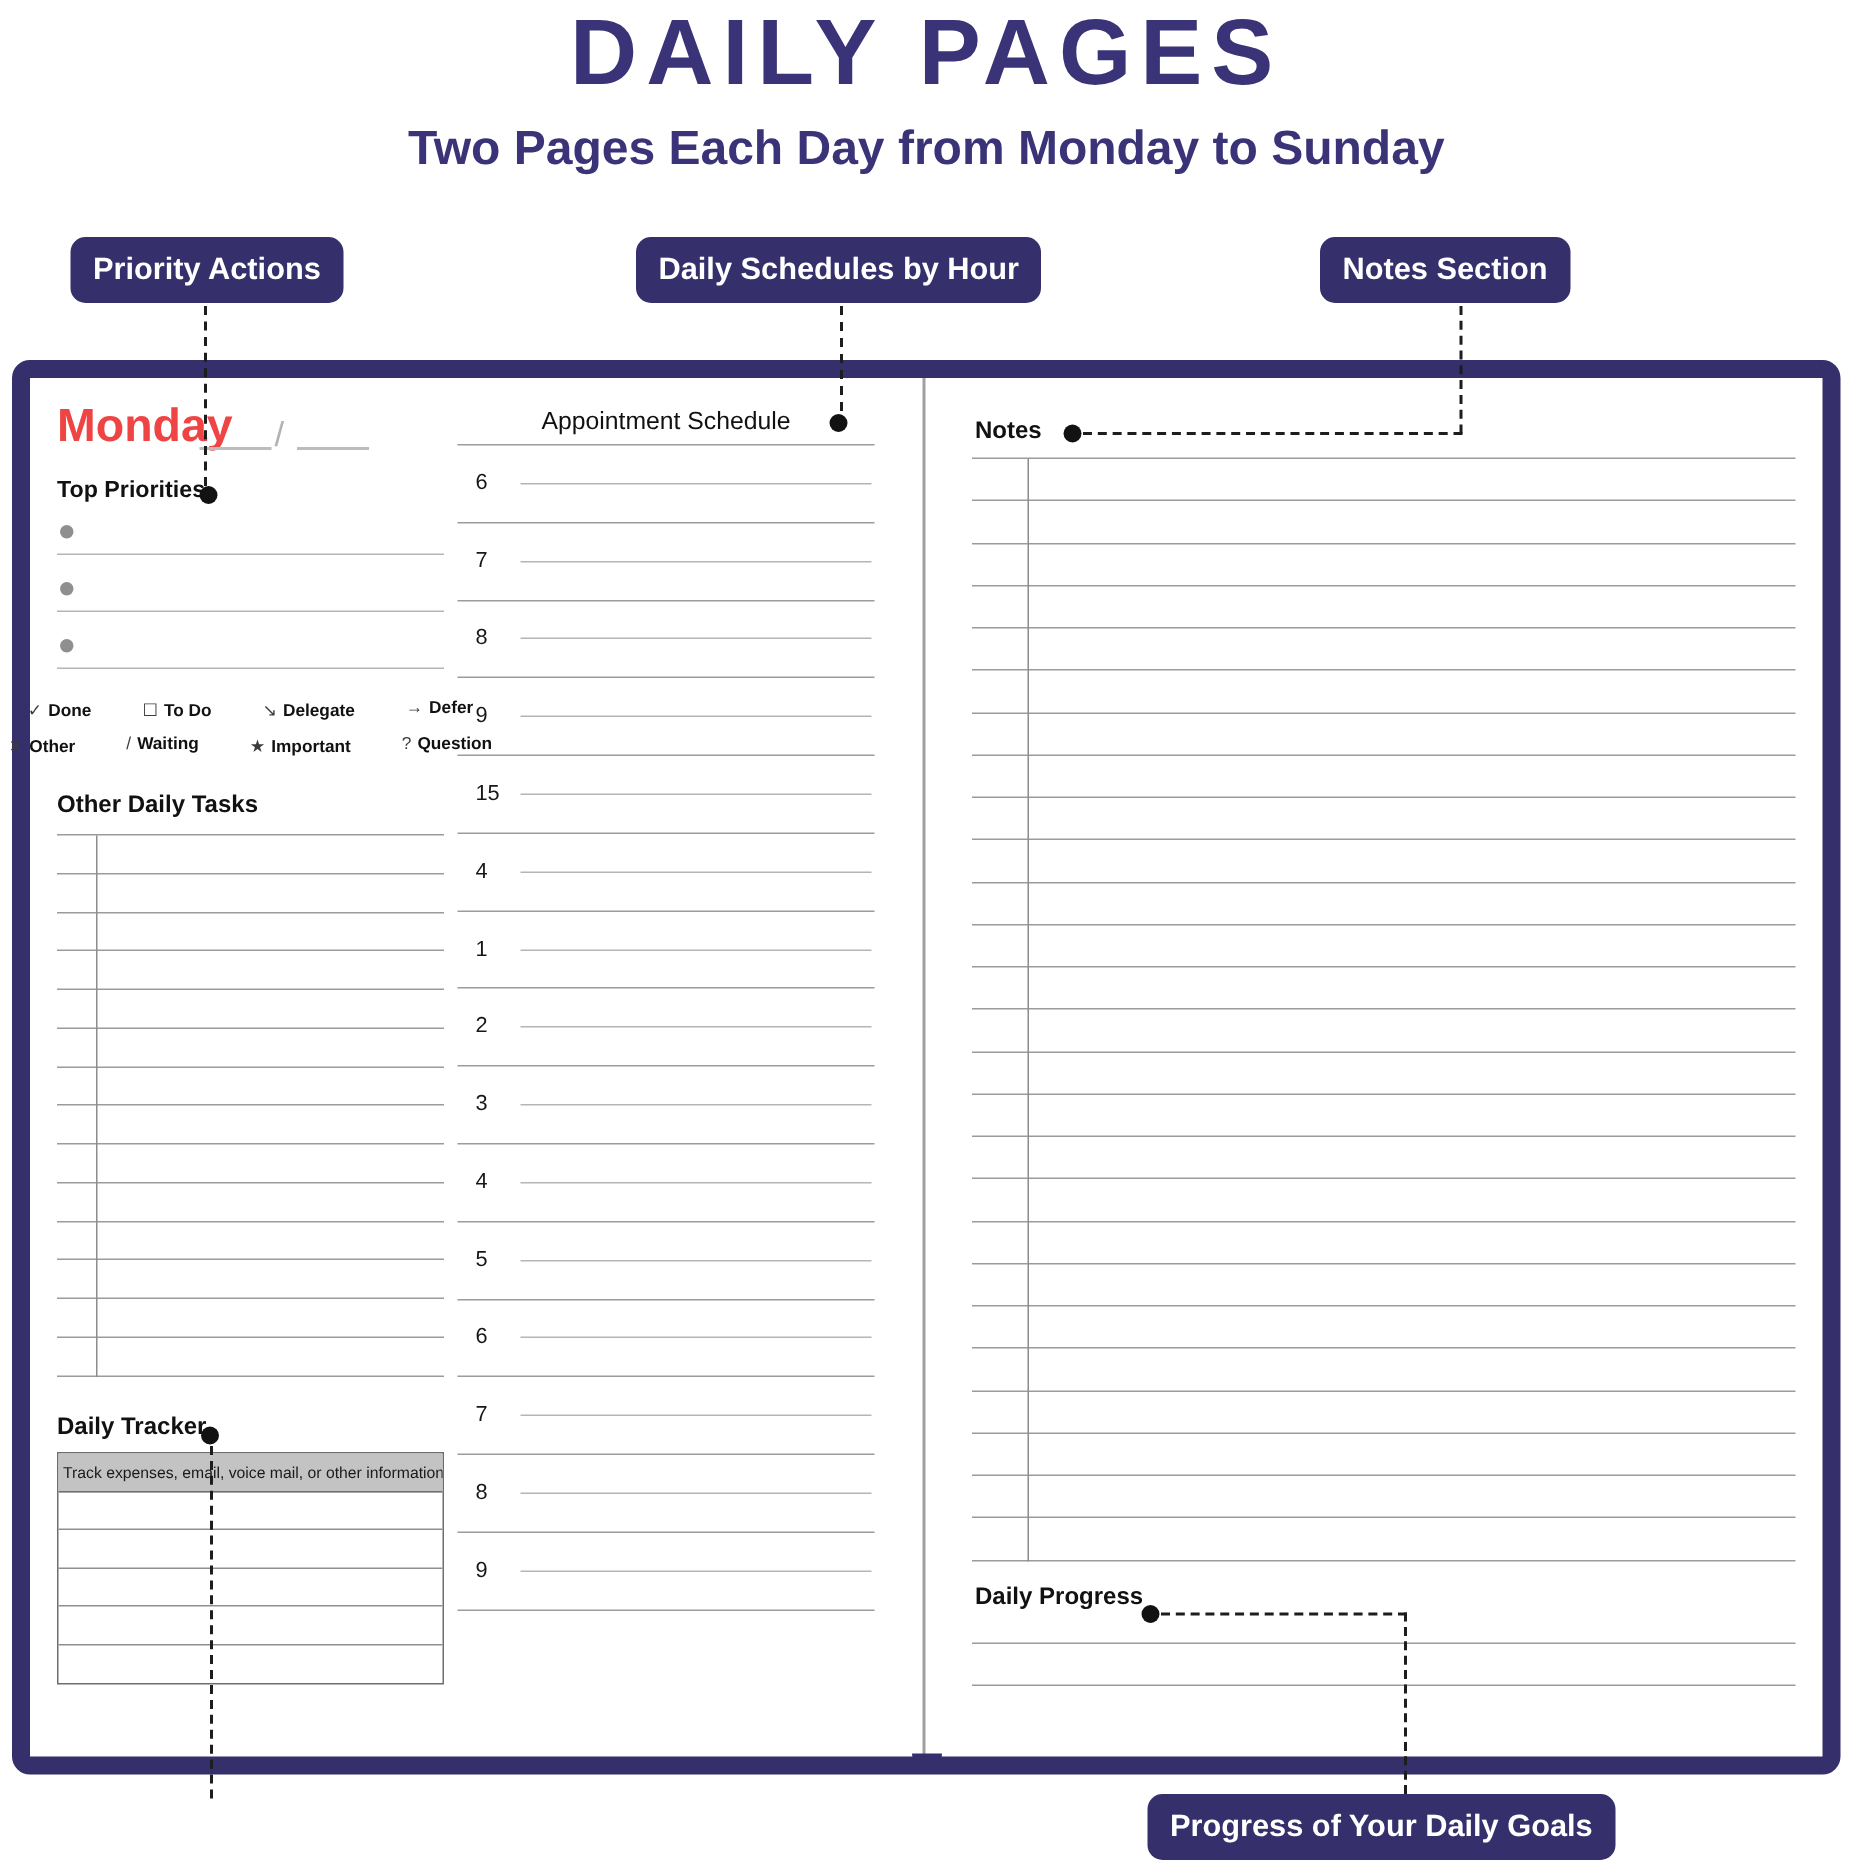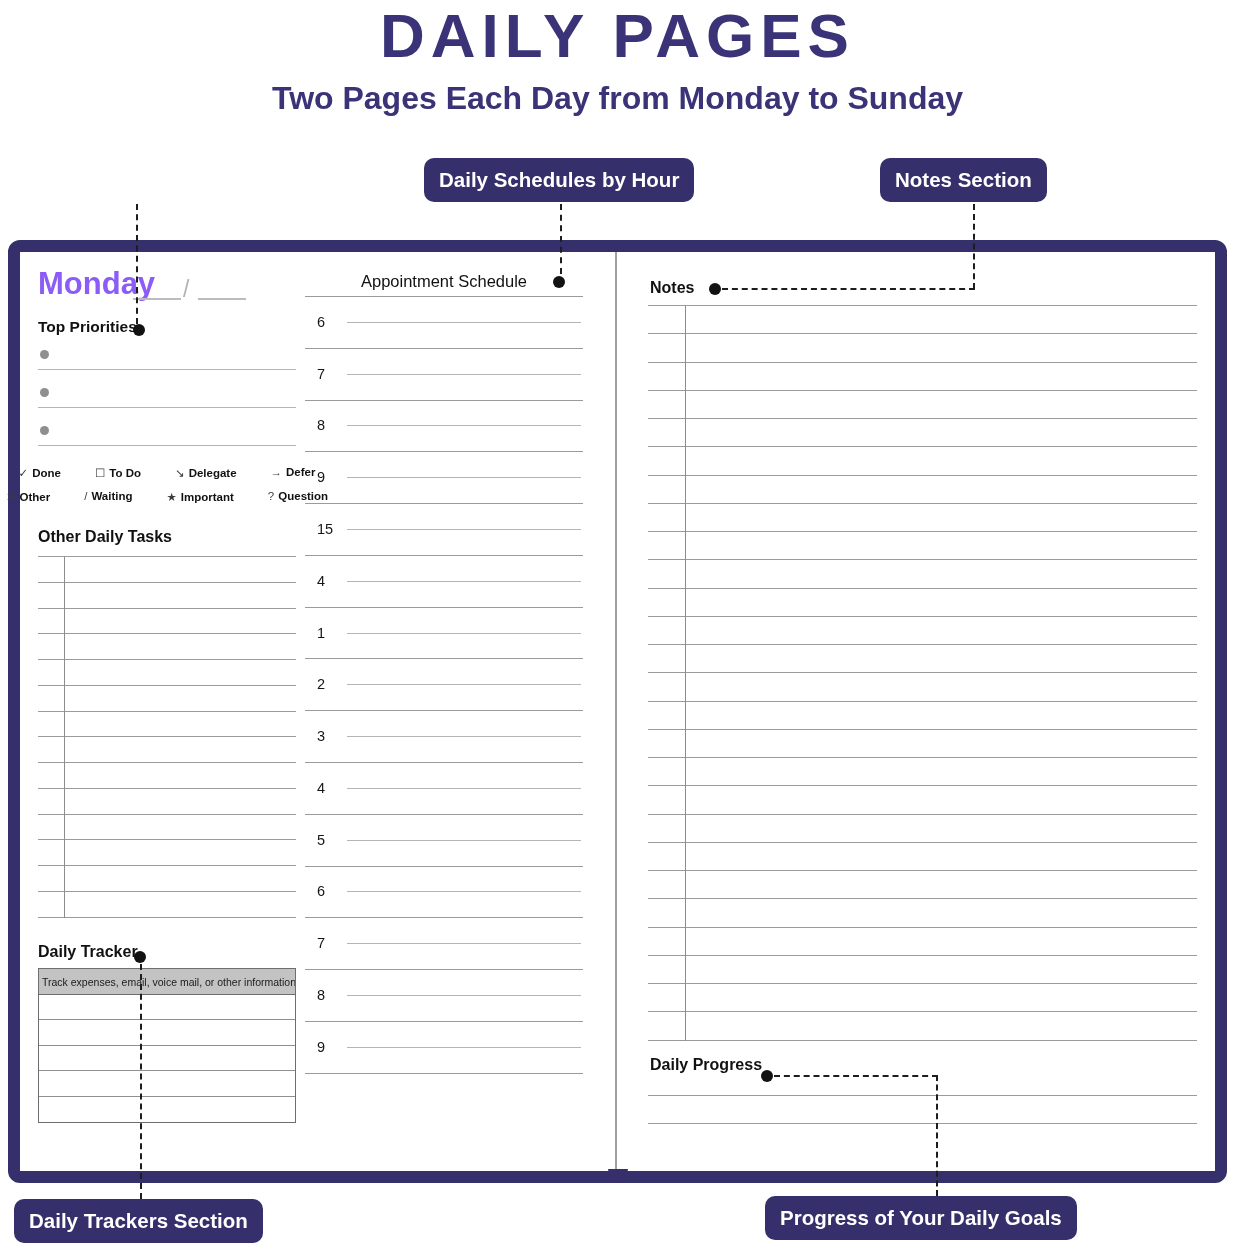--- a/index.html
+++ b/index.html
@@ -18,21 +18,21 @@
   .co-progress{left:765px;top:1196px}
 
   .dash-v{position:absolute;width:0;border-left:2px dashed #1d1d1d;z-index:5}
   .dash-h{position:absolute;height:0;border-top:2px dashed #1d1d1d;z-index:5}
   .cdot{position:absolute;width:12px;height:12px;border-radius:50%;background:#121212;z-index:5}
 
   .book{position:absolute;left:8px;top:240px;width:1219px;height:943px;background:#fff;border:12px solid #352f6b;border-radius:12px}
   .spine{position:absolute;left:595px;top:0;width:2px;height:919px;background:#a0a0a0}
   .notch{position:absolute;left:588px;top:917px;width:20px;height:10px;background:#352f6b;border-radius:0 0 10px 10px}
 
-  .day-title{position:absolute;left:18px;top:14px;font-size:31px;font-weight:bold;color:#8b5cf6}
+  .day-title{position:absolute;left:18px;top:14px;font-size:31px;font-weight:bold;color:#ef4444}
   .date-blank{position:absolute;top:46px;height:0;border-bottom:2px solid #bcbcbc}
   .b1{left:113px;width:48px}
   .b2{left:178px;width:48px}
   .date-slash{position:absolute;left:163px;top:24px;font-size:23px;color:#b3b3b3}
 
   .sec-label{position:absolute;font-size:16px;font-weight:bold;color:#111;white-space:nowrap}
   .lp-priorities-label{left:18px;top:66px;font-size:15.5px}
   .p-rows{position:absolute;left:18px;top:80px;width:258px}
   .p-row{position:relative;height:38px;border-bottom:1px solid #b5b5b5}
   .p-dot{position:absolute;left:2px;bottom:10px;width:9px;height:9px;border-radius:50%;background:#8f8f8f}
@@ -71,23 +71,23 @@
   .prog-row{height:28px;border-bottom:1px solid #9b9b9b}
 </style>
 </head>
 <body>
 
 <div id="canvas">
 
   <div class="title">DAILY PAGES</div>
   <div class="subtitle">Two Pages Each Day from Monday to Sunday</div>
 
+  <div class="callout co-priority">Priority Actions</div>
   <div class="callout co-schedule">Daily Schedules by Hour</div>
   <div class="callout co-notes">Notes Section</div>
-  <div class="callout co-trackers">Daily Trackers Section</div>
   <div class="callout co-progress">Progress of Your Daily Goals</div>
 
   <div class="dash-v" style="left:136px;top:204px;height:120px"></div>
   <div class="cdot" style="left:133px;top:324px"></div>
 
   <div class="dash-v" style="left:560px;top:204px;height:70px"></div>
   <div class="cdot" style="left:553px;top:276px"></div>
 
   <div class="dash-v" style="left:973px;top:204px;height:85px"></div>
   <div class="dash-h" style="left:722px;top:288px;width:253px"></div>

